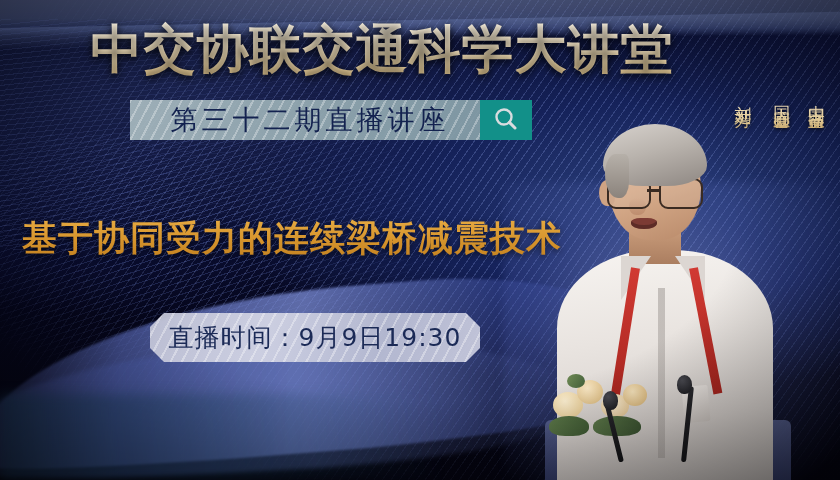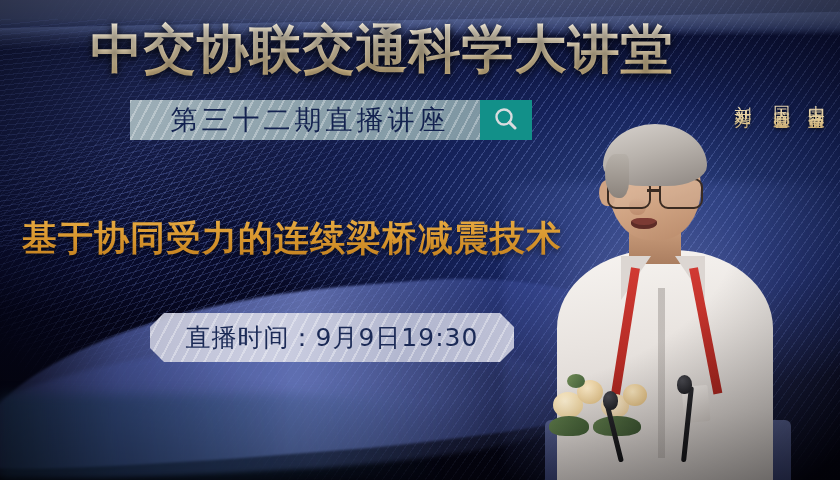--- a/index.html
+++ b/index.html
@@ -372,21 +372,21 @@
     background-clip: text;
     -webkit-text-fill-color: transparent;
     filter: drop-shadow(0 2px 3px rgba(0,0,0,.6));
     white-space: nowrap;
     margin-top: 8px;
   }
 
   .time-banner {
     position: absolute;
     left: 150px; top: 313px;
-    width: 364px; height: 49px;
+    width: 330px; height: 49px;
     display: flex;
     align-items: center;
     justify-content: center;
     clip-path: polygon(14px 0, calc(100% - 14px) 0, 100% 14px, 100% calc(100% - 14px), calc(100% - 14px) 100%, 14px 100%, 0 calc(100% - 14px), 0 14px);
     background: linear-gradient(105deg, rgba(196,198,216,.93) 0%, rgba(210,212,228,.95) 35%, rgba(186,190,212,.93) 70%, rgba(204,206,224,.93) 100%);
     box-shadow: 0 2px 10px rgba(0,0,0,.35);
   }
   .time-banner:before {
     content: "";
     position: absolute;

